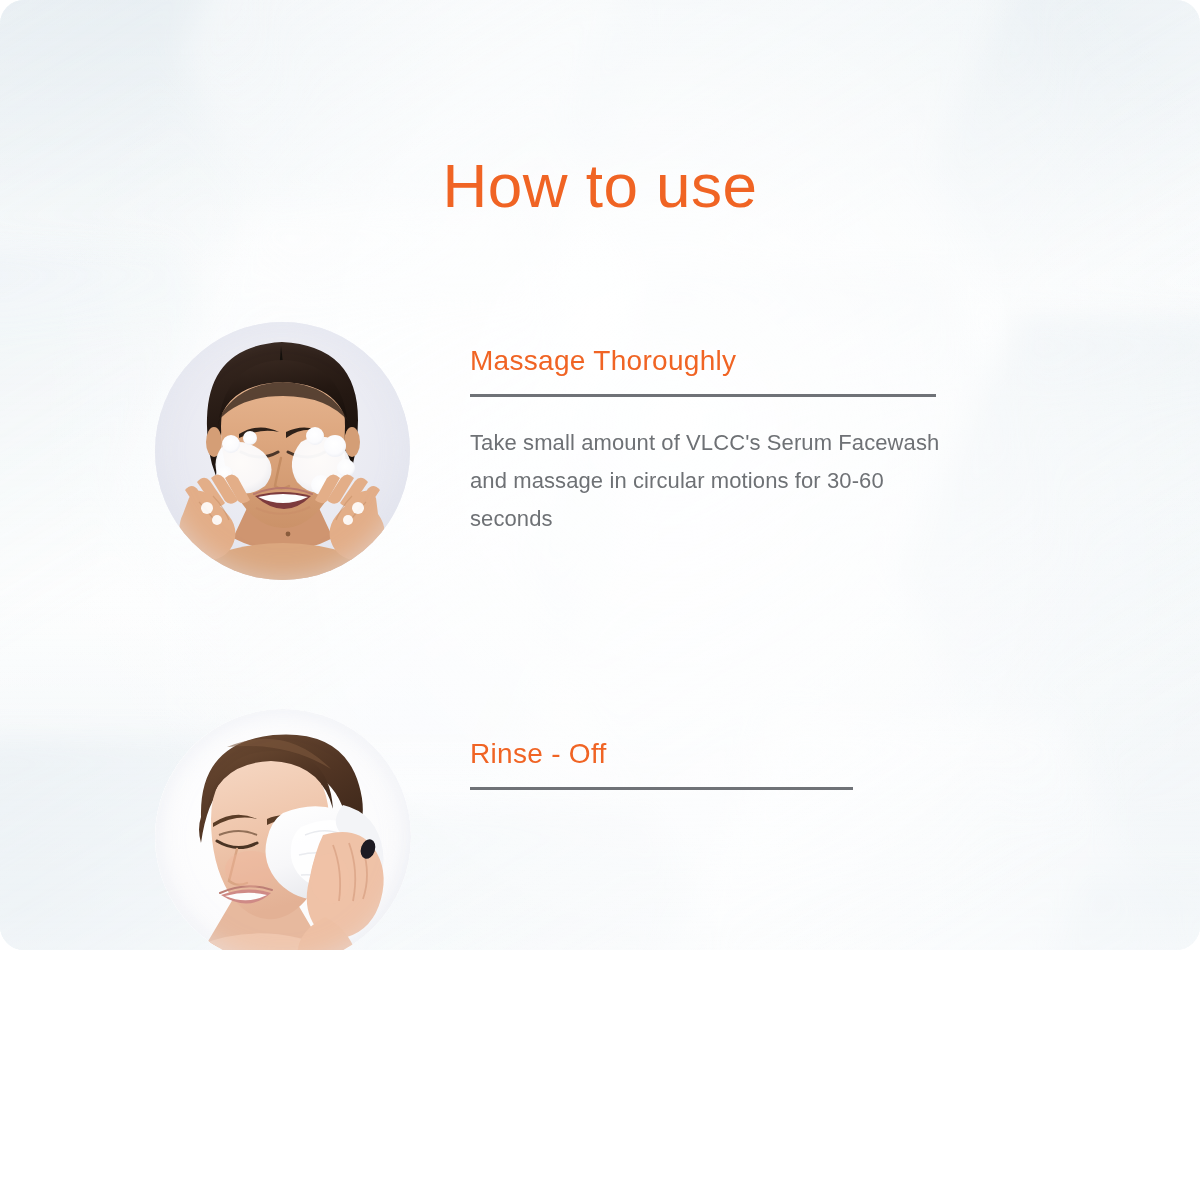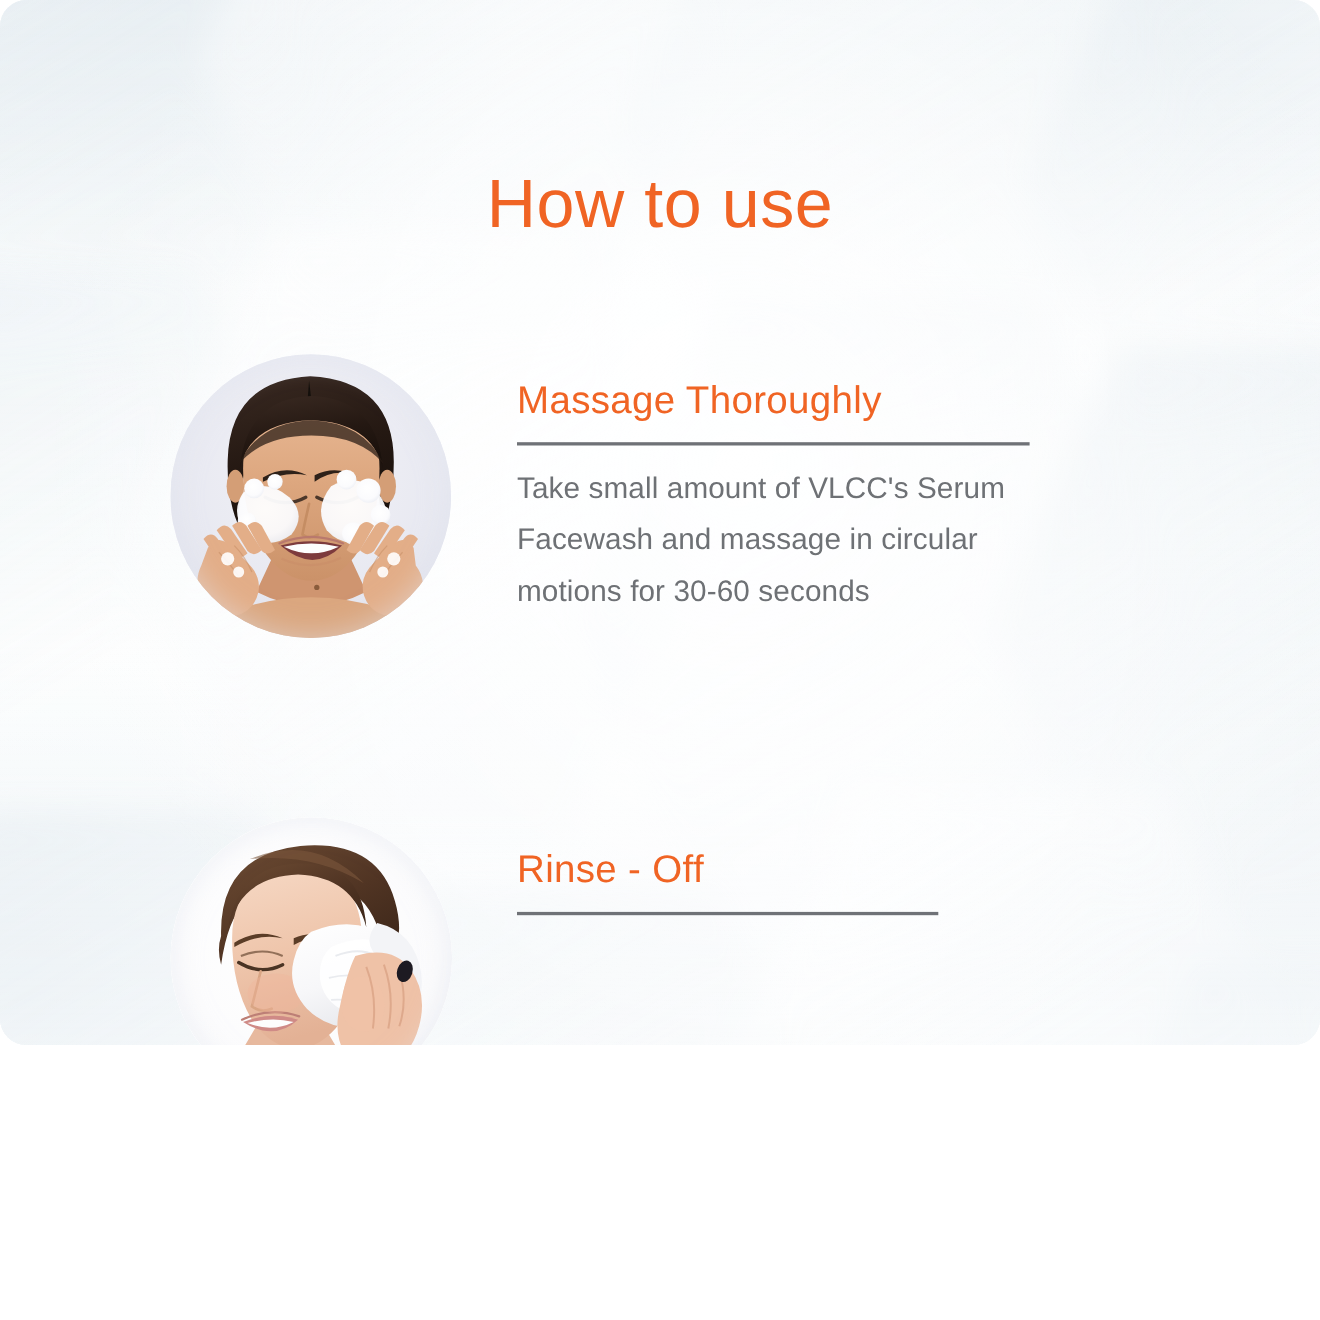--- a/index.html
+++ b/index.html
@@ -57,21 +57,21 @@
     color:#f06424;
     font-size:62px;
     font-weight:400;
     letter-spacing:.5px;
     line-height:1;
   }
 
   
   .step { position:absolute; display:flex; align-items:flex-start; }
   .step-1 { left:155px; top:322px; }
-  .step-2 { left:155px; top:743px; }
+  .step-2 { left:155px; top:709px; }
 
   .photo-wrap {
     position:relative;
     width:255px; height:258px;
     border-radius:50%;
     overflow:hidden;
     flex:0 0 auto;
     background:#eceef5;
   }
   .photo-wrap.p2 { background:#ffffff; width:256px; height:256px; }
@@ -83,38 +83,38 @@
     box-shadow:inset 0 0 26px rgba(225,230,240,.55);
     pointer-events:none;
   }
 
   .text-col { margin-left:0; }
   .step-1 .text-col { position:absolute; left:315px; top:24px; width:500px; }
   .step-2 .text-col { position:absolute; left:315px; top:30px; width:500px; }
 
   .step-heading {
     color:#f06424;
-    font-size:35px;
+    font-size:28px;
     font-weight:400;
     line-height:1.05;
     letter-spacing:.3px;
     white-space:nowrap;
   }
   .step-divider {
     height:3px;
     background:#6f7277;
     margin-top:19px;
   }
   .step-1 .step-divider { width:466px; }
   .step-2 .step-divider { width:383px; }
 
   .step-body {
-    margin-top:16px;
+    margin-top:27px;
     color:#6e7175;
-    font-size:27px;
+    font-size:22px;
     font-weight:400;
     line-height:1.72;
     letter-spacing:.1px;
   }
 
   
   svg.portrait { display:block; width:100%; height:100%; }
 </style>
 </head>
 <body>

